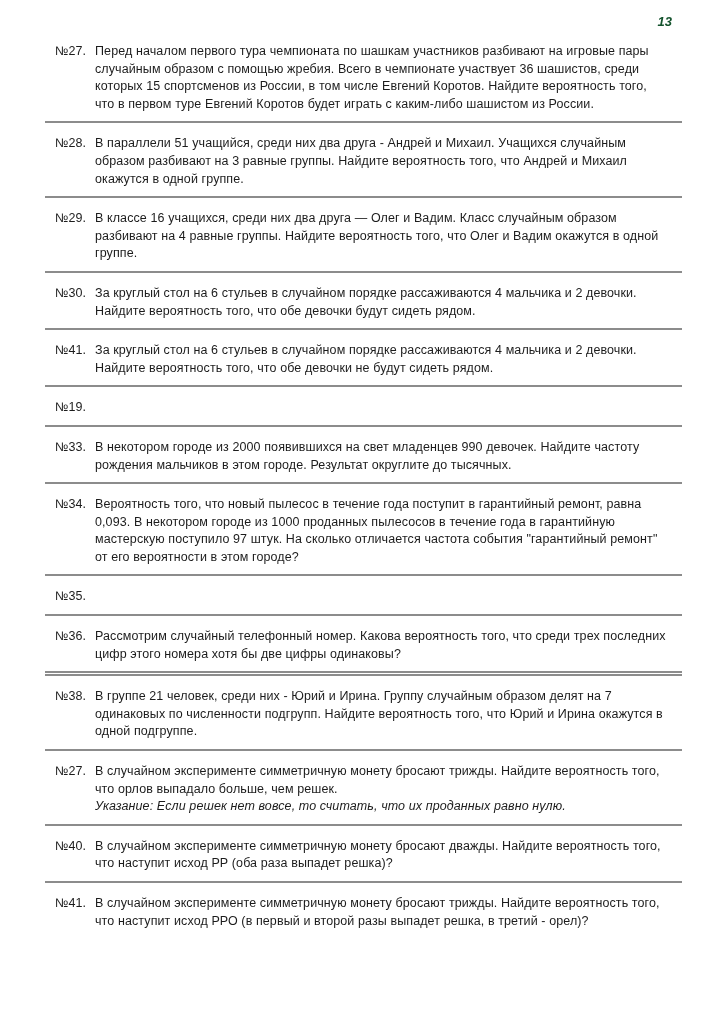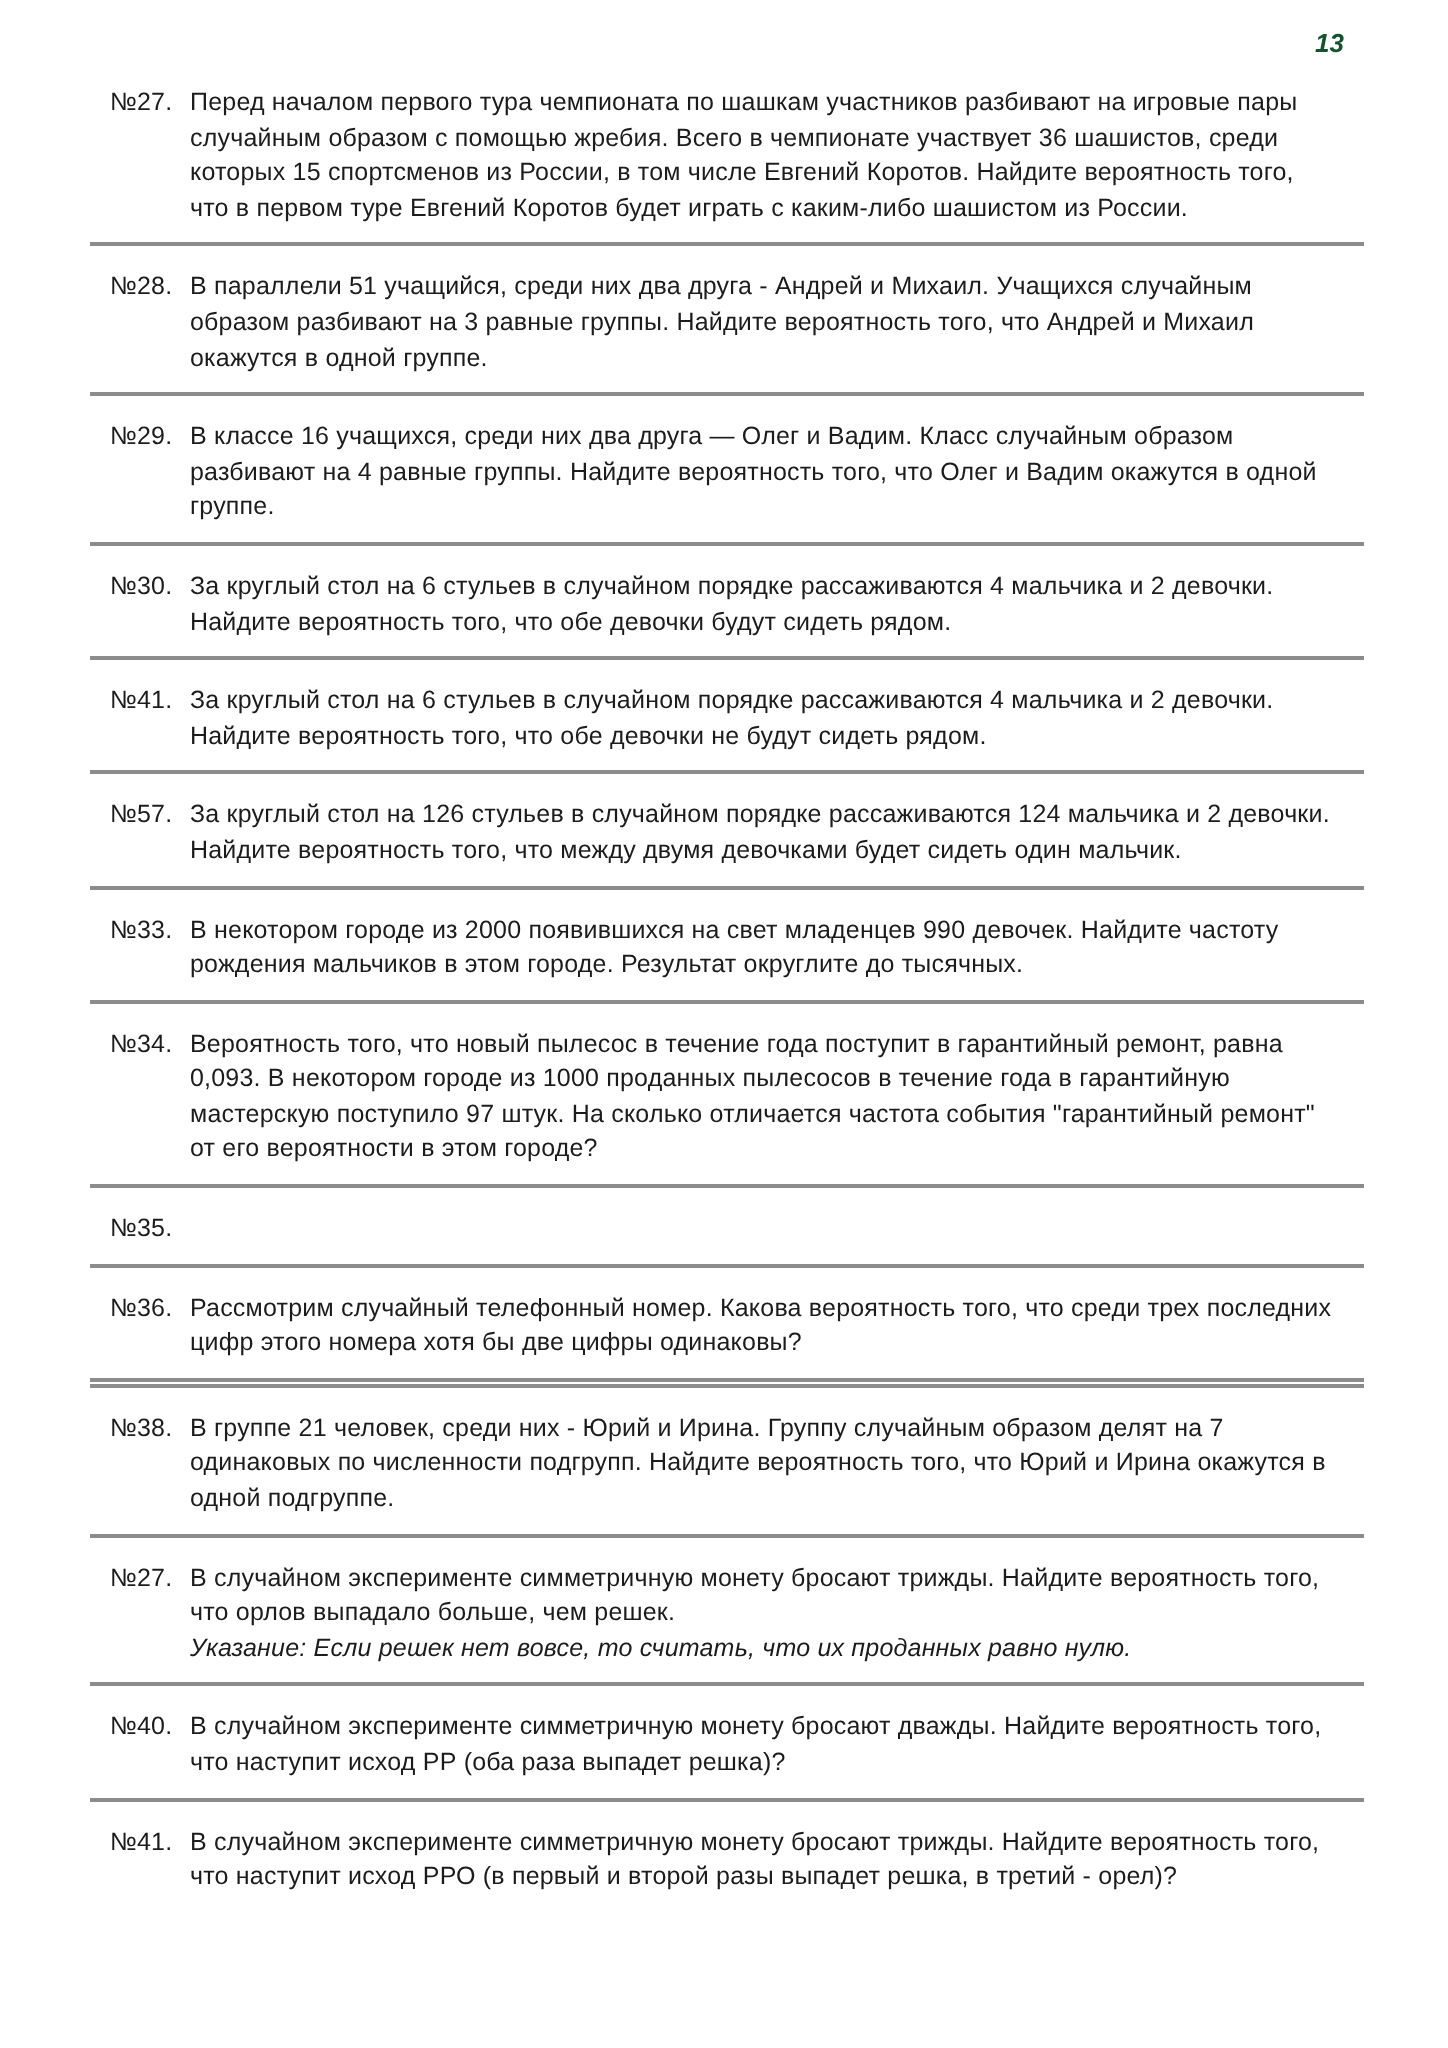--- a/index.html
+++ b/index.html
@@ -98,25 +98,21 @@
 <div class="separator"></div>
   <div class="problem">
     <div class="problem-number">№41.</div>
     <div class="problem-body">
       <span>За круглый стол на 6 стульев в случайном порядке рассаживаются 4 мальчика и 2 девочки. Найдите вероятность того, что обе девочки не будут сидеть рядом.</span>
       
     </div>
   </div>
 <div class="separator"></div>
   <div class="problem">
-    <div class="problem-number">№57.</div>
-    <div class="problem-body">
-      <span>За круглый стол на 126 стульев в случайном порядке рассаживаются 124 мальчика и 2 девочки. Найдите вероятность того, что между двумя девочками будет сидеть один мальчик.</span>
-      
-    </div>
+    <div class="problem-number">№19.</div>
   </div>
 <div class="separator"></div>
   <div class="problem">
     <div class="problem-number">№33.</div>
     <div class="problem-body">
       <span>В некотором городе из 2000 появившихся на свет младенцев 990 девочек. Найдите частоту рождения мальчиков в этом городе. Результат округлите до тысячных.</span>
       
     </div>
   </div>
 <div class="separator"></div>

